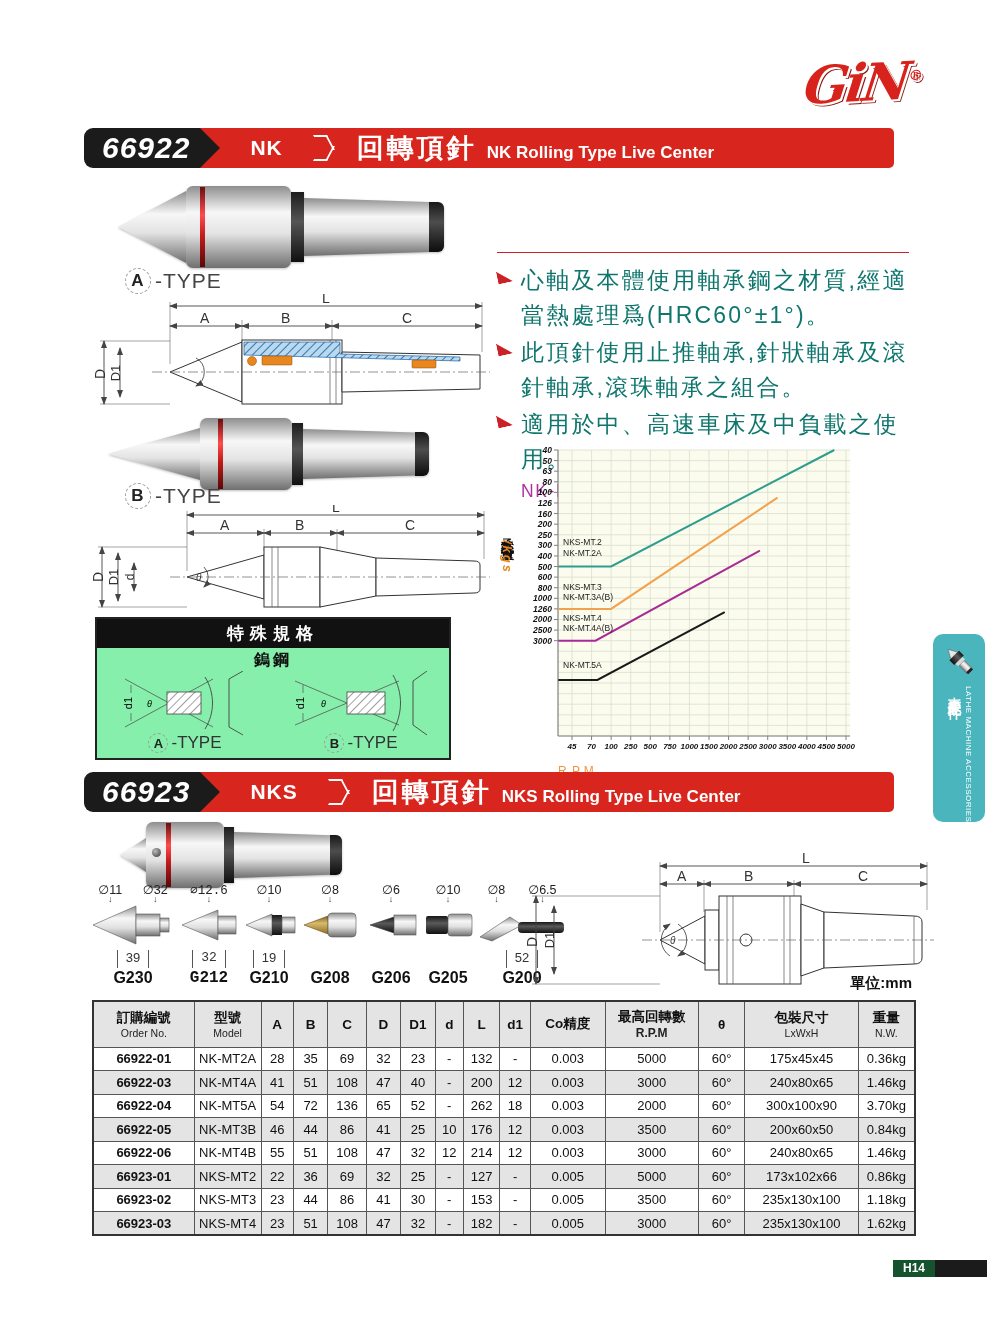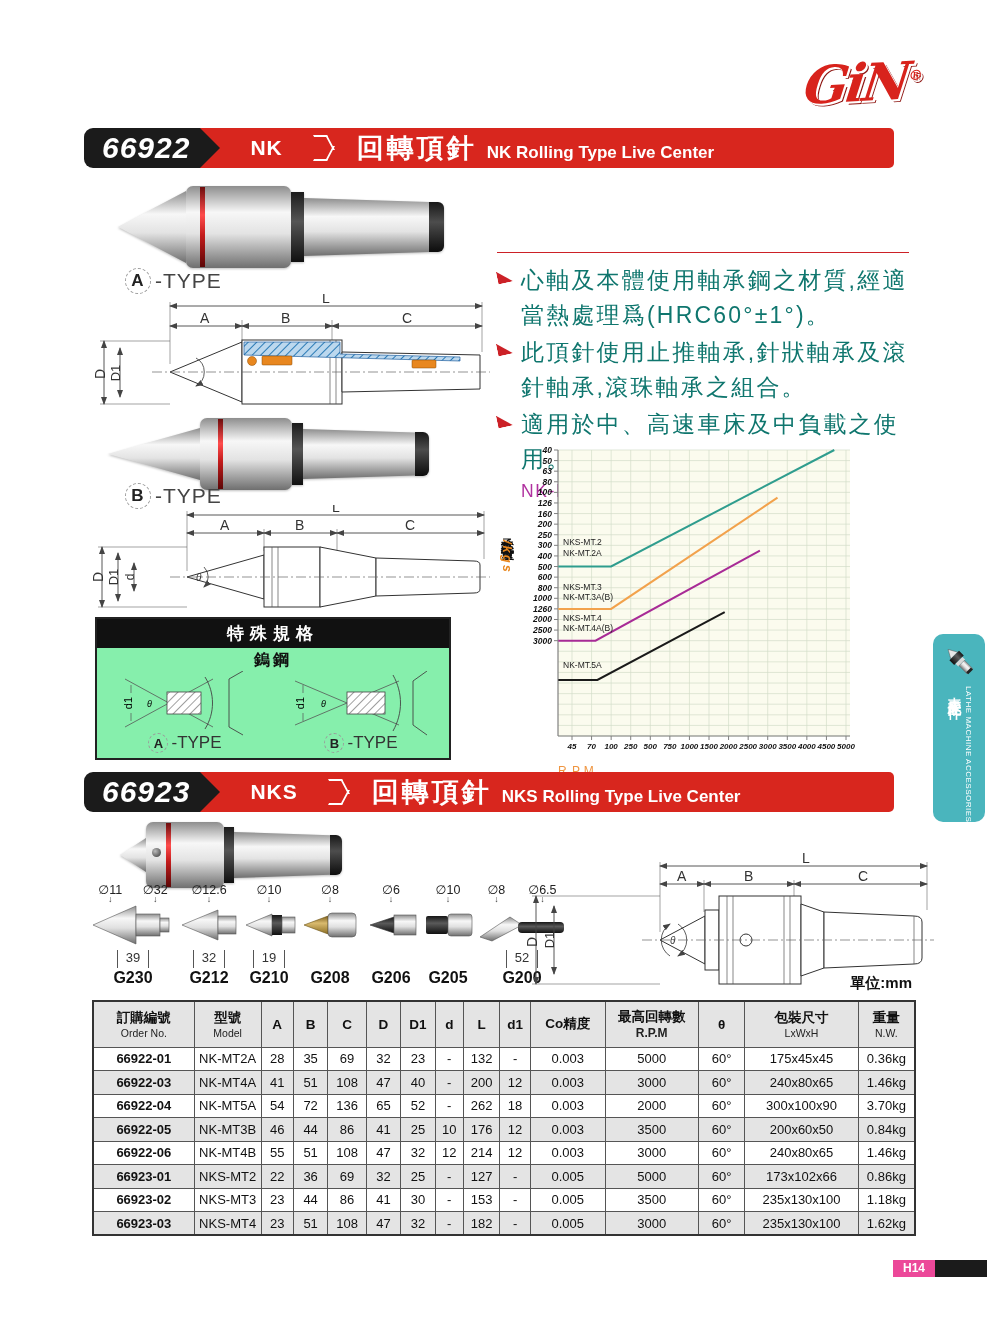--- a/index.html
+++ b/index.html
@@ -91,21 +91,21 @@
   .th-zh { font-size:13.5px; font-weight:bold; color:#111; }
   .th-en { font-size:10.5px; color:#222; }
   .th-en.b { font-weight:bold; font-size:12px; }
   tbody tr { height:23.5px; }
   tbody tr:nth-child(even) { background:#e4e4e4; }
   tbody td { font-size:13px; color:#111; }
   tbody td.c-order { font-weight:bold; }
 
   
   .page-tag { position:absolute; left:893px; top:1260px; display:flex; height:17px; }
-  .page-tag .red { background:#ec4899; color:#fff; font-size:12px; font-weight:bold; padding:1px 10px; }
+  .page-tag .red { background:#14532d; color:#fff; font-size:12px; font-weight:bold; padding:1px 10px; }
   .page-tag .blk { background:#1b1b1b; width:52px; }
 
   .special-box { position:absolute; left:95px; top:617px; width:356px; height:143px; border:2px solid #222; background:#86efac; }
   .special-title { background:#111; color:#fff; text-align:center; font-size:17px; font-weight:bold;
     letter-spacing:6px; padding:3px 0; }
   .special-sub { text-align:center; font-size:16px; font-weight:bold; letter-spacing:3px; margin-top:2px; color:#111; }
   .special-diagrams { display:flex; justify-content:space-around; }
   .special-cell { display:flex; flex-direction:column; align-items:center; }
   .special-cell .type-lab { display:flex; align-items:center; gap:3px; font-size:17px; color:#333; margin-top:-4px; }
   .special-cell .circ-letter { width:20px; height:20px; font-size:13px; }
@@ -491,21 +491,21 @@
       <div class="tip-shape">
           <svg width="90" height="48" viewBox="0 0 90 48">
             <polygon points="5,24 48,5 48,43" fill="url(#gmet)" stroke="#555" stroke-width=".6"></polygon>
             <rect x="48" y="13" width="24" height="22" fill="url(#gmet)" stroke="#555" stroke-width=".6"></rect>
             <rect x="72" y="17" width="9" height="14" fill="url(#gmet)" stroke="#555" stroke-width=".6"></rect>
           </svg>
         </div>
       <div class="tip-width hide-empty">39</div>
       <div class="tip-name">G230</div>
     </div>
-    <div class="tip-cell" style="width:62px;">
+    <div class="tip-cell" style="width:62px;font-family:Liberation Mono, monospace;">
       <div class="tip-dias">
           <span><span>∅12.6</span><span class="arr">↓</span></span>
         </div>
       <div class="tip-shape">
           <svg width="62" height="48" viewBox="0 0 62 48">
             <polygon points="4,24 40,9 40,39" fill="url(#gmet)" stroke="#555" stroke-width=".6"></polygon>
             <rect x="40" y="15" width="18" height="18" fill="url(#gmet)" stroke="#555" stroke-width=".6"></rect>
           </svg>
         </div>
       <div class="tip-width hide-empty">32</div>

